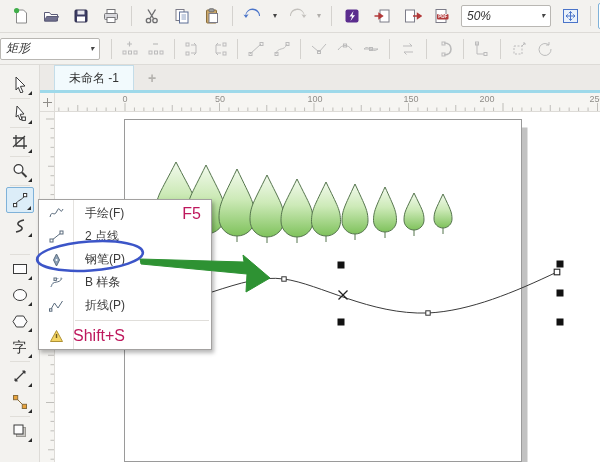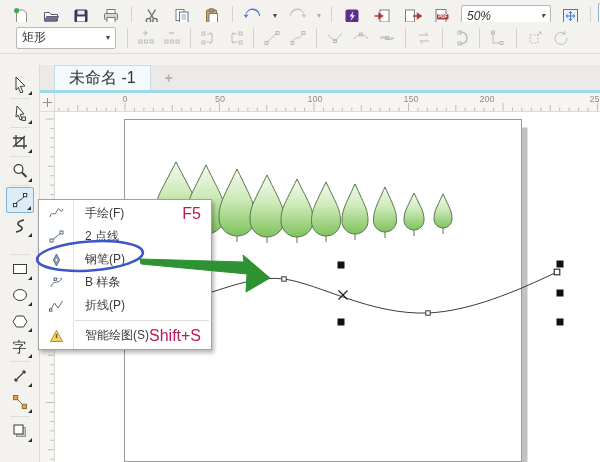--- a/index.html
+++ b/index.html
@@ -1,39 +1,39 @@
 <!DOCTYPE html>
 <html><head>
 <meta charset="utf-8">
 <style>
   html,body{margin:0;padding:0;}
   #app{position:relative;width:600px;height:462px;background:#f3f2ef;font-family:"Liberation Sans",sans-serif;overflow:hidden;user-select:none;}
   
   .toolbar{position:absolute;left:0;right:0;display:flex;align-items:center;background:#f3f2ef;border-bottom:1px solid #dddbd7;}
   #tb1{top:0;height:32px;padding-left:6px;}
-  #tb2{top:22px;height:31px;padding-left:16px;}
+  #tb2{top:33px;height:31px;padding-left:0;font-style:italic;}
   .tbtn{width:26px;height:24px;display:flex;align-items:center;justify-content:center;margin:0 2px;flex:none;}
   .tbtn svg{display:block;}
   .vsep{width:1px;height:20px;background:#d4d2ce;margin:0 5px;flex:none;}
   .caret{font-size:8px;color:#444;line-height:1;}
   .combo{height:20px;background:#fff;border:1px solid #b9b7b3;border-radius:2px;display:flex;align-items:center;padding:0 5px;font-size:12px;color:#333;flex:none;}
   .combo .cval{flex:1;}
   #zoomcombo{width:78px;margin:0 4px;font-style:italic;}
   #shapecombo{width:88px;margin-right:6px;}
   .gicon{width:24px;height:22px;display:flex;align-items:center;justify-content:center;margin:0 1px;opacity:.95;flex:none;}
   
   #toolbox{position:absolute;left:0;top:65px;bottom:0;width:40px;background:#f3f2ef;border-right:1px solid #dddbd7;display:flex;flex-direction:column;align-items:center;padding-top:6px;box-sizing:border-box;}
   .tool{width:28px;height:26px;display:flex;align-items:center;justify-content:center;position:relative;margin:0;flex:none;}
   .tool.active{background:#dcedf8;border:1px solid #7fb2d9;box-sizing:border-box;border-radius:2px;}
   .tool .fo{position:absolute;right:2px;bottom:2px;width:0;height:0;border-left:4px solid transparent;border-bottom:4px solid #2b2b2b;}
   .tsep{width:20px;height:1px;background:#e0ded9;margin:1px 0;flex:none;}
   .tgap{height:14px;flex:none;}
   
   #tabbar{position:absolute;left:40px;top:65px;right:0;height:28px;background:#eceae7;border-bottom:3px solid #9ed9ea;box-sizing:border-box;display:flex;align-items:flex-end;}
-  .tab{height:24px;margin-left:14px;padding:0 14px;background:#f2fafd;border:1px solid #c4dde9;border-bottom:none;display:flex;align-items:center;font-size:16px;color:#333;}
+  .tab{height:24px;margin-left:14px;padding:0 14px;background:#f2fafd;border:1px solid #c4dde9;border-bottom:none;display:flex;align-items:center;font-size:12px;color:#333;}
   .newtab{width:20px;height:18px;margin-left:8px;margin-bottom:3px;display:flex;align-items:center;justify-content:center;color:#b4b2ae;font-size:14px;font-weight:bold;}
   
   #ruler-corner{position:absolute;left:40px;top:93px;width:15px;height:19px;background:#f6f5f2;border-right:1px solid #dddbd7;border-bottom:1px solid #dddbd7;box-sizing:border-box;display:flex;align-items:center;justify-content:center;}
   #hruler{position:absolute;left:55px;top:93px;right:0;height:19px;background:#f6f5f2;border-bottom:1px solid #dddbd7;box-sizing:border-box;}
   #hruler svg,#vruler svg{position:absolute;left:0;top:0;}
   .rlabel{position:absolute;top:1px;font-size:9px;color:#8f8d89;transform:translateX(-50%);}
   #vruler{position:absolute;left:40px;top:112px;bottom:0;width:15px;background:#f6f5f2;border-right:1px solid #dddbd7;box-sizing:border-box;}
   
   #canvas{position:absolute;left:55px;top:112px;right:0;bottom:0;background:#ffffff;}
   #drawing-svg{position:absolute;left:0;top:0;}
@@ -591,21 +591,20 @@
       <span class="msc"></span>
     </div>
     <div class="msep"></div>
     <div class="mi">
       <span class="mico">
           <svg width="15" height="14" viewBox="0 0 15 14">
             <path d="M7.5 1.5l6 11h-12z" fill="#f4d463" stroke="#b09235"></path>
             <path d="M7.5 5v4" stroke="#6b5a20" stroke-width="1.4"></path>
           </svg>
         </span>
-      <span class="mlabel">智能绘图(S)</span>
       <span class="msc">Shift+S</span>
     </div>
   </div>
 
   <svg id="annot" width="600" height="462">
     <g id="annot-group">
         <polygon points="140,259 244,262 243,255 270,278 246,292 247,274 141,264" fill="#2e9233" stroke="#2e9233"></polygon>
         <ellipse cx="90" cy="256" rx="53" ry="14.5" fill="none" stroke="#3c55c8" stroke-width="2.6" transform="rotate(-4 90 256)"></ellipse>
       </g>
   </svg>

